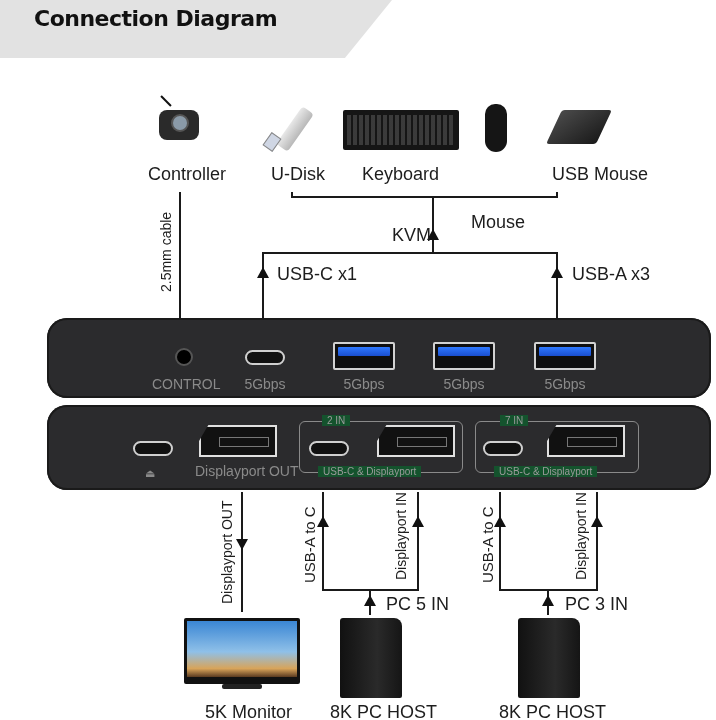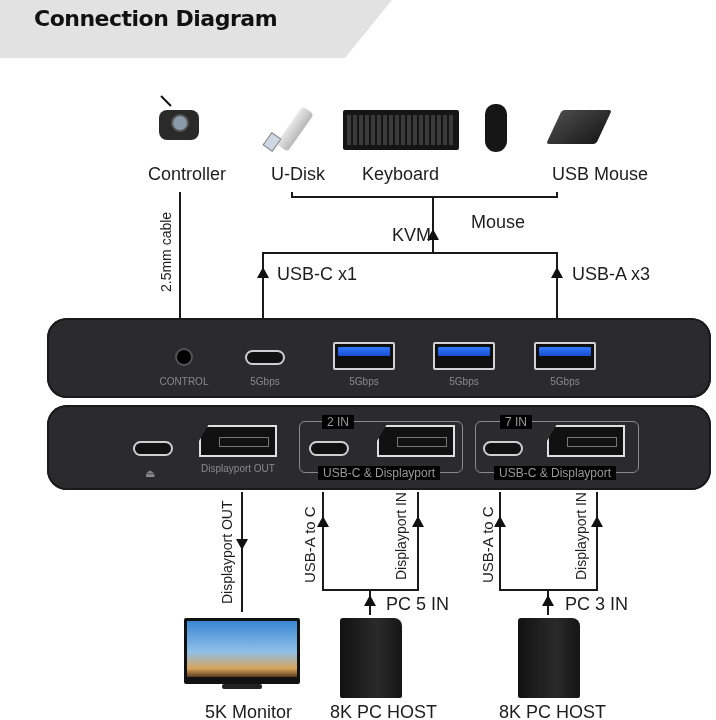--- a/index.html
+++ b/index.html
@@ -4,28 +4,28 @@
 <style>
   html,body{margin:0;padding:0;background:#fff;}
   body{width:716px;height:720px;position:relative;overflow:hidden;font-family:"Liberation Sans","DejaVu Sans",sans-serif;color:#1a1a1a;}
   .abs{position:absolute;}
   #banner{left:0;top:0;width:392px;height:58px;background:#e2e2e2;clip-path:polygon(0 0,100% 0,88% 100%,0 100%);}
   #title{left:34px;top:6px;font-family:"DejaVu Sans",sans-serif;font-weight:bold;font-size:22px;letter-spacing:-0.5px;color:#111;}
   .lbl{font-size:18px;color:#1d1d1d;white-space:nowrap;}
   .vlbl{font-size:14px;color:#1d1d1d;white-space:nowrap;transform-origin:left top;transform:rotate(-90deg);}
   svg.lines{position:absolute;left:0;top:0;}
   .box{background:#2b2b2d;border-radius:20px;box-shadow:inset 0 0 0 2px #1a1a1a;}
-  .portlbl{font-size:10px;color:#8a8a8a;white-space:nowrap;text-align:center;}
+  .portlbl{font-size:14px;color:#8a8a8a;white-space:nowrap;text-align:center;}
   .usbc{background:#111;border:2px solid #cfcfcf;border-radius:9px;width:36px;height:11px;}
   .usba{background:#0f0f10;border:2px solid #d2d2d2;border-radius:2px;width:58px;height:24px;}
   .usba .blue{margin:3px 3px 0;height:9px;background:linear-gradient(#2e78ff,#1a4fd0);border-radius:1px;}
   .dp{background:#111;border:2px solid #e0e0e0;width:74px;height:28px;clip-path:polygon(12% 0,100% 0,100% 100%,0 100%,0 50%);}
   .dp::after{content:"";position:absolute;left:18px;right:6px;top:10px;height:8px;border:1px solid #777;}
   .group{border:1px solid #8a8a8a;border-radius:6px;}
-  .grp-t{font-size:12px;color:#9a9a9a;background:#000000;padding:0 5px;}
+  .grp-t{font-size:10px;color:#9a9a9a;background:#14532d;padding:0 5px;}
   .jack{width:14px;height:14px;border-radius:50%;background:#000;border:2px solid #555;}
 </style>
 </head>
 <body>
 
 <div id="banner" class="abs"></div>
 <div id="title" class="abs">Connection Diagram</div>
 
 <svg class="lines" width="716" height="720">
   <g stroke="#1a1a1a" stroke-width="2" fill="none">

